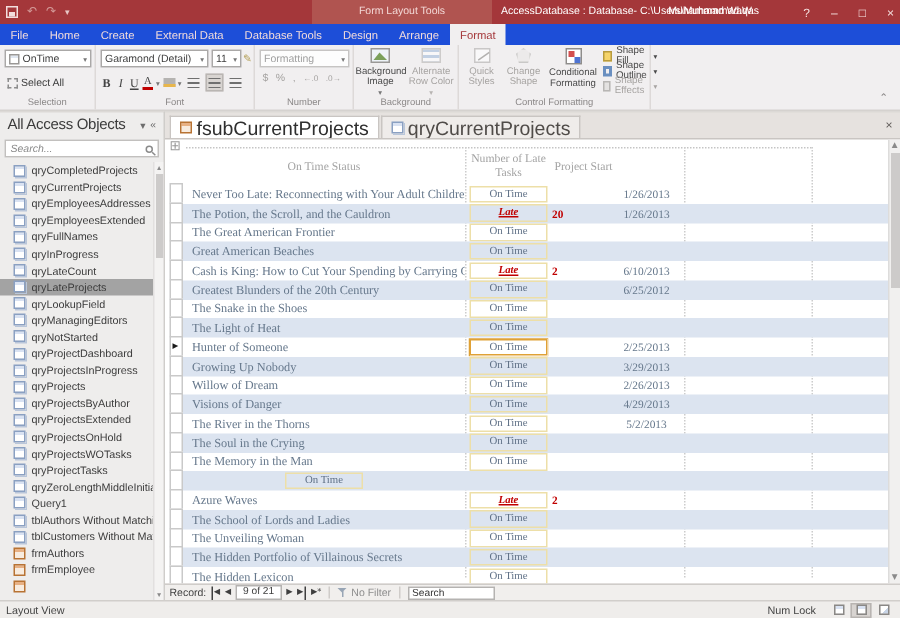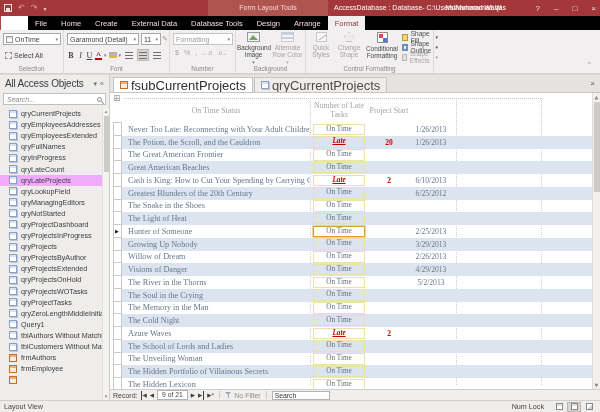--- a/index.html
+++ b/index.html
@@ -14,21 +14,21 @@
   .save-ic { width:8px; height:8px; border:1px solid #f2dedd; position:relative; }
   .save-ic::after { content:''; position:absolute; left:1px; bottom:0; width:4px; height:3px; background:#f2dedd; }
   .qat .dim { color:#d49a98; font-size:8px; line-height:8px; }
   .qat .dd { color:#e8c8c6; font-size:6px; }
   .ctx-label { position:absolute; left:208px; width:120px; top:4px; text-align:center; color:#f3d8d6; font-size:7px; }
   .tb-title { position:absolute; left:334px; top:4px; width:168px; white-space:nowrap; overflow:hidden; font-size:7px; color:#fff; }
   .tb-user { position:absolute; right:94px; top:4px; font-size:7px; color:#fff; }
   .win-controls { position:absolute; right:4px; top:0; height:16px; display:flex; align-items:center; gap:14px; font-size:8px; color:#f5e2e1; }
 
   
-  .tabrow { position:absolute; left:0; top:16px; right:0; height:14px; background:#000000; display:flex; align-items:stretch;margin-left:28px; }
+  .tabrow { position:absolute; left:0; top:16px; right:0; height:14px; background:#1d4ed8; display:flex; align-items:stretch; }
   .rtab { padding:0 7px; display:flex; align-items:center; font-size:7.5px; color:#f2dcdb; cursor:default; }
   .rtab.active { background:#f1eff0; color:#a4373a; }
 
   
   .ribbon { position:absolute; left:0; top:30px; right:0; height:44px; background:#f1eff0; border-bottom:1px solid #d5d2cf; font-size:7px; color:#444; }
   .rgroup { position:absolute; top:0; height:43px; border-right:1px solid #ddd9d8; }
   .glabel { position:absolute; bottom:1px; left:0; right:0; text-align:center; font-size:6.3px; color:#8b8888; }
   .combo { background:#fff; border:1px solid #aaa8a7; height:12px; display:flex; align-items:center; padding:0 2px; gap:2px; font-size:7px; color:#3f3f3f; }
   .combo .arr { margin-left:auto; font-size:5px; color:#777; }
   .combo.disabled { color:#a0a0a0; background:#fdfdfd; border-color:#c6c4c3; }
@@ -66,21 +66,21 @@
   .sb-title { height:17px; display:flex; align-items:center; padding:0 5px; gap:3px; }
   .sb-title .t { font-size:10px; color:#3b3b3b; letter-spacing:-0.2px; flex:1; white-space:nowrap; }
   .sb-title .ic { color:#6d6d6d; font-size:7px; }
   .sb-search { margin:1px 3px 2px; height:12px; background:#fff; border:1px solid #c2c0be; display:flex; align-items:center; padding:0 3px; gap:2px; }
   .sb-search input { flex:1; border:none; outline:none; font-size:7px; font-style:italic; color:#444; width:70px; font-family:"Liberation Sans",sans-serif; background:transparent; }
   .sb-search input::placeholder { color:#8a8a8a; }
   .mag { width:5px; height:5px; border:1px solid #8a8a8a; border-radius:50%; position:relative; flex:none; }
   .mag::after { content:''; position:absolute; width:3px; height:1px; background:#8a8a8a; transform:rotate(45deg); left:3px; top:4px; }
   .sb-list { position:absolute; left:0; right:7px; top:33px; bottom:0; overflow:hidden; }
   .navitem { height:11.1px; display:flex; align-items:center; padding-left:9px; gap:4px; font-size:7.2px; color:#3c3c3c; white-space:nowrap; }
-  .navitem.selected { background:#f0abfc; }
+  .navitem.selected { background:#a3a3a3; }
   .obicon { width:8px; height:8px; flex:none; position:relative; }
   .t-query .obicon, .t-table .obicon { border:1px solid #8aa0c2; background:linear-gradient(#d9e2f2 0 2px, #fff 2px); box-shadow:1px 1px 0 #b9c6da; }
   .t-form .obicon { border:1px solid #b87333; background:linear-gradient(#e8b184 0 2px, #f8ecdf 2px); }
   .navitem.t-header { font-weight:bold; font-size:7.4px; padding-left:4px; padding-right:4px; }
   .navitem.t-header::after { content:'\00AB'; transform:rotate(90deg); margin-left:auto; color:#6d6d6d; font-size:7px; }
   .sb-scroll { position:absolute; right:0; top:33px; bottom:0; width:7px; background:#f4f3f2; border-left:1px solid #e2e0df; display:flex; flex-direction:column; align-items:center; }
   .sb-scroll .a { font-size:4.5px; color:#8a8a8a; line-height:7px; }
   .sb-scroll .thumb { width:5px; height:56px; background:#cdcbca; margin-top:1px; }
   .sb-scroll .a.bottom { margin-top:auto; }
 
@@ -104,21 +104,21 @@
   .trow { height:12.76px; display:flex; flex:none; }
   .selcell { width:9px; flex:none; background:#fff; border:1px solid #c9c9c9; margin-top:-1px; position:relative; }
   .is-current .selcell::after { content:'\25B6'; position:absolute; left:1px; top:3px; font-size:5px; color:#1a1a1a; font-family:"DejaVu Sans",sans-serif; }
   .stripe { flex:1; display:grid; grid-template-columns:188px 58px 42px 46px 85px auto; align-items:center; }
   .trow:nth-child(even) .stripe { background:#dce4f0; }
   .c-name { padding-left:6px; font-size:8.2px; color:#66788c; white-space:nowrap; overflow:hidden; }
   .c-status { text-align:center; }
   .statusbox { display:inline-block; width:52px; border:1px solid #eddfa8; font-size:7.2px; line-height:9.5px; color:#5f7086; background:transparent; }
   .statusbox.v-late { color:#c00000; font-weight:bold; font-style:italic; text-decoration:underline; }
   .is-current .statusbox { border:1px solid #dfa136; box-shadow:0 0 0 0.5px #dfa136; }
-  .c-late { text-align:center; font-size:7.5px; font-weight:bold; color:#c00000; }
+  .c-late { font-size:7.5px; font-weight:bold; color:#c00000; }
   .c-start { text-align:center; padding-right:4px; font-size:7.6px; color:#66788c; }
   .f-scroll { position:absolute; right:0; top:0; bottom:0; width:8px; background:#f1f0ef; border-left:1px solid #dddcdb; display:flex; flex-direction:column; align-items:center; font-family:"DejaVu Sans",sans-serif; }
   .f-scroll .a { font-size:5px; color:#8a8a8a; line-height:8px; }
   .f-scroll .thumb { width:6px; height:90px; background:#cdcbca; margin-top:1px; }
   .f-scroll .a.bottom { margin-top:auto; }
 
   
   .recnav { position:absolute; left:0; right:0; bottom:0; height:11px; background:#f1efed; border-top:1px solid #cfccc9; display:flex; align-items:center; font-size:7px; color:#3f3f3f; gap:3px; padding-left:3px; }
   .nvb { font-size:5.5px; color:#3f3f3f; font-family:"DejaVu Sans",sans-serif; line-height:9px; }
   .nvb.first { border-left:1px solid #3f3f3f; padding-left:1px; }
@@ -293,20 +293,24 @@
       <span class="ic">▾</span>
       <span class="ic">«</span>
     </div>
     <div class="sb-search">
       <input placeholder="Search..." style="">
       <span class="mag"></span>
     </div>
     <div class="sb-list">
         <div class="navitem t-query">
     <span class="obicon"></span>
+    <span>qryCompletedProjects</span>
+  </div>
+        <div class="navitem t-query">
+    <span class="obicon"></span>
     <span>qryCurrentProjects</span>
   </div>
         <div class="navitem t-query">
     <span class="obicon"></span>
     <span>qryEmployeesAddresses</span>
   </div>
         <div class="navitem t-query">
     <span class="obicon"></span>
     <span>qryEmployeesExtended</span>
   </div>
@@ -627,21 +631,20 @@
       </div>
       <div class="c-late"></div>
       <div class="c-start"></div>
       <div></div>
       <div></div>
     </div>
   </div>
           <div class="trow">
     <div class="selcell"></div>
     <div class="stripe">
-      <div class="c-name">The Cold Night</div>
       <div class="c-status">
         <span class="statusbox v-on-time">On Time</span>
       </div>
       <div class="c-late"></div>
       <div class="c-start"></div>
       <div></div>
       <div></div>
     </div>
   </div>
           <div class="trow">

